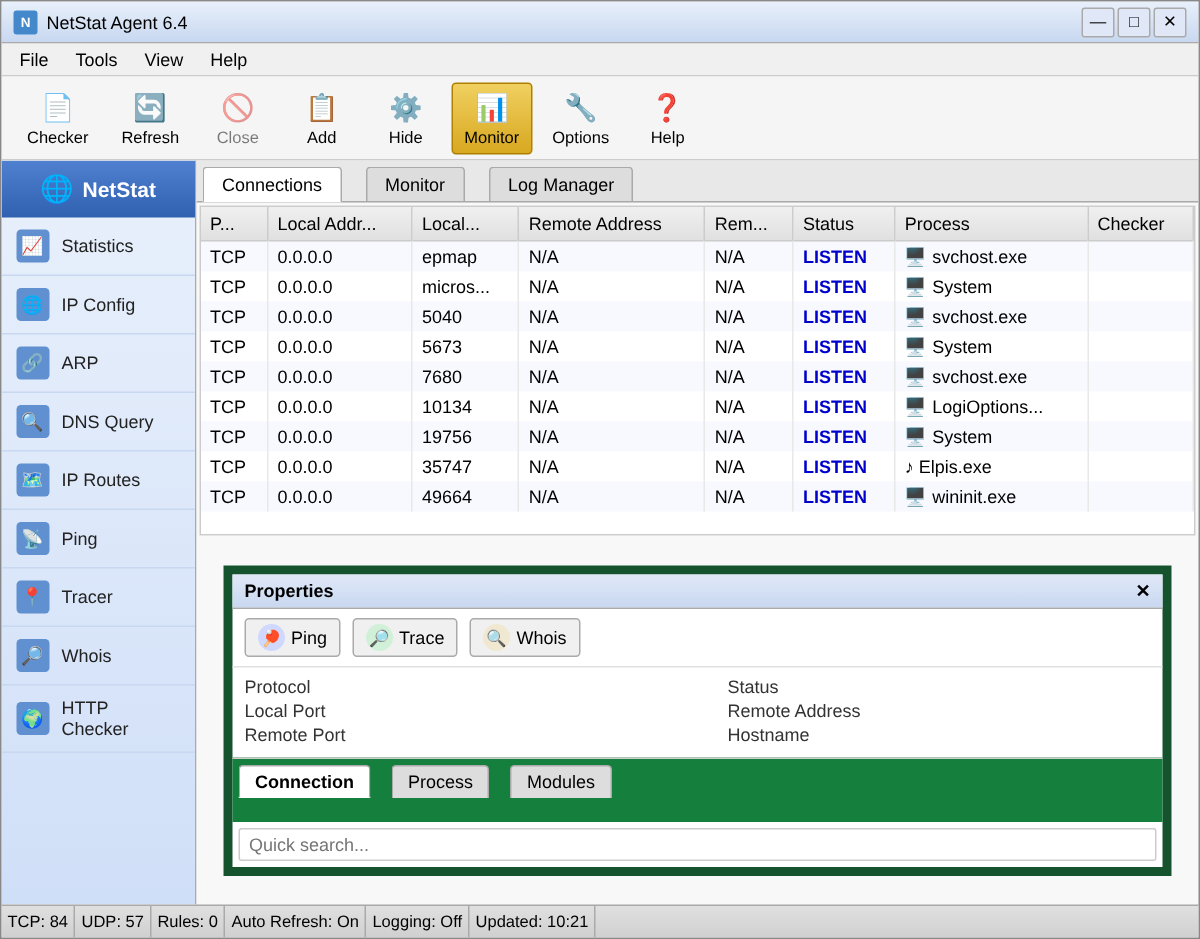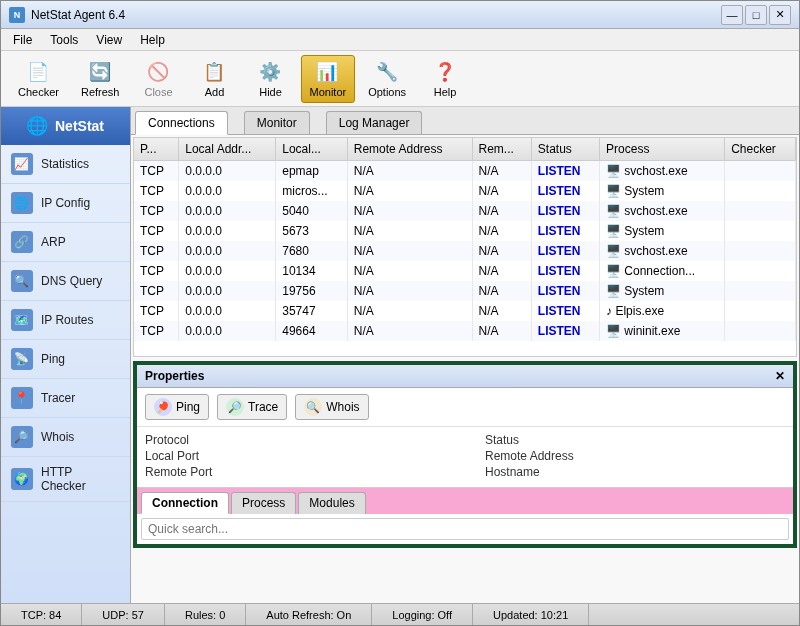--- a/index.html
+++ b/index.html
@@ -207,22 +207,22 @@
     }
     table tbody tr:nth-child(odd) { background: #f8f8ff; }
     table tbody tr:nth-child(even) { background: #ffffff; }
     table td {
       padding: 3px 6px;
       border-right: 1px solid #e8e8e8;
       white-space: nowrap;
     }
 
     .properties-panel {
-      border: 4px solid #14532d;
-      margin: 2px;
+      border: 6px solid #14532d;
+      margin: 18px;
       background: white;
       min-height: 160px;
     }
     .properties-header {
       background: linear-gradient(to bottom, #e0e8f8, #c8d8f0);
       padding: 4px 8px;
       font-weight: bold;
       font-size: 12px;
       border-bottom: 1px solid #aaa;
       display: flex;
@@ -257,23 +257,23 @@
       display: grid;
       grid-template-columns: 1fr 1fr;
       gap: 2px 40px;
       font-size: 12px;
       color: #444;
     }
     .prop-label { color: #333; }
 
     .sub-tabs {
       display: flex;
-      gap: 2px;
-      padding: 4px 4px 0;
-      background: #f9a8d4;
+      gap: 14px;
+      padding: 4px 4px 16px;
+      background: #15803d;
       border-top: 1px solid #ccc;
     }
     .sub-tab {
       padding: 3px 10px;
       cursor: pointer;
       border: 1px solid #aaa;
       border-bottom: none;
       background: #ddd;
       border-radius: 3px 3px 0 0;
       font-size: 12px;
@@ -295,21 +295,21 @@
 
     .status-bar {
       background: linear-gradient(to bottom, #e0e0e0, #d0d0d0);
       height: 22px;
       display: flex;
       align-items: center;
       border-top: 1px solid #aaa;
       font-size: 11px;
     }
     .status-segment {
-      padding: 0 20px;
+      padding: 0 4px;
       border-right: 1px solid #aaa;
       height: 100%;
       display: flex;
       align-items: center;
       white-space: nowrap;
     }
   </style>
 </head>
 <body>
 
@@ -487,21 +487,21 @@
                 <td>🖥️ svchost.exe</td>
                 <td></td>
               </tr>
               <tr>
                 <td>TCP</td>
                 <td>0.0.0.0</td>
                 <td>10134</td>
                 <td>N/A</td>
                 <td>N/A</td>
                 <td style="color: rgb(0, 0, 204); font-weight: bold;">LISTEN</td>
-                <td>🖥️ Connection...</td>
+                <td>🖥️ LogiOptions...</td>
                 <td></td>
               </tr>
               <tr>
                 <td>TCP</td>
                 <td>0.0.0.0</td>
                 <td>19756</td>
                 <td>N/A</td>
                 <td>N/A</td>
                 <td style="color: rgb(0, 0, 204); font-weight: bold;">LISTEN</td>
                 <td>🖥️ System</td>

